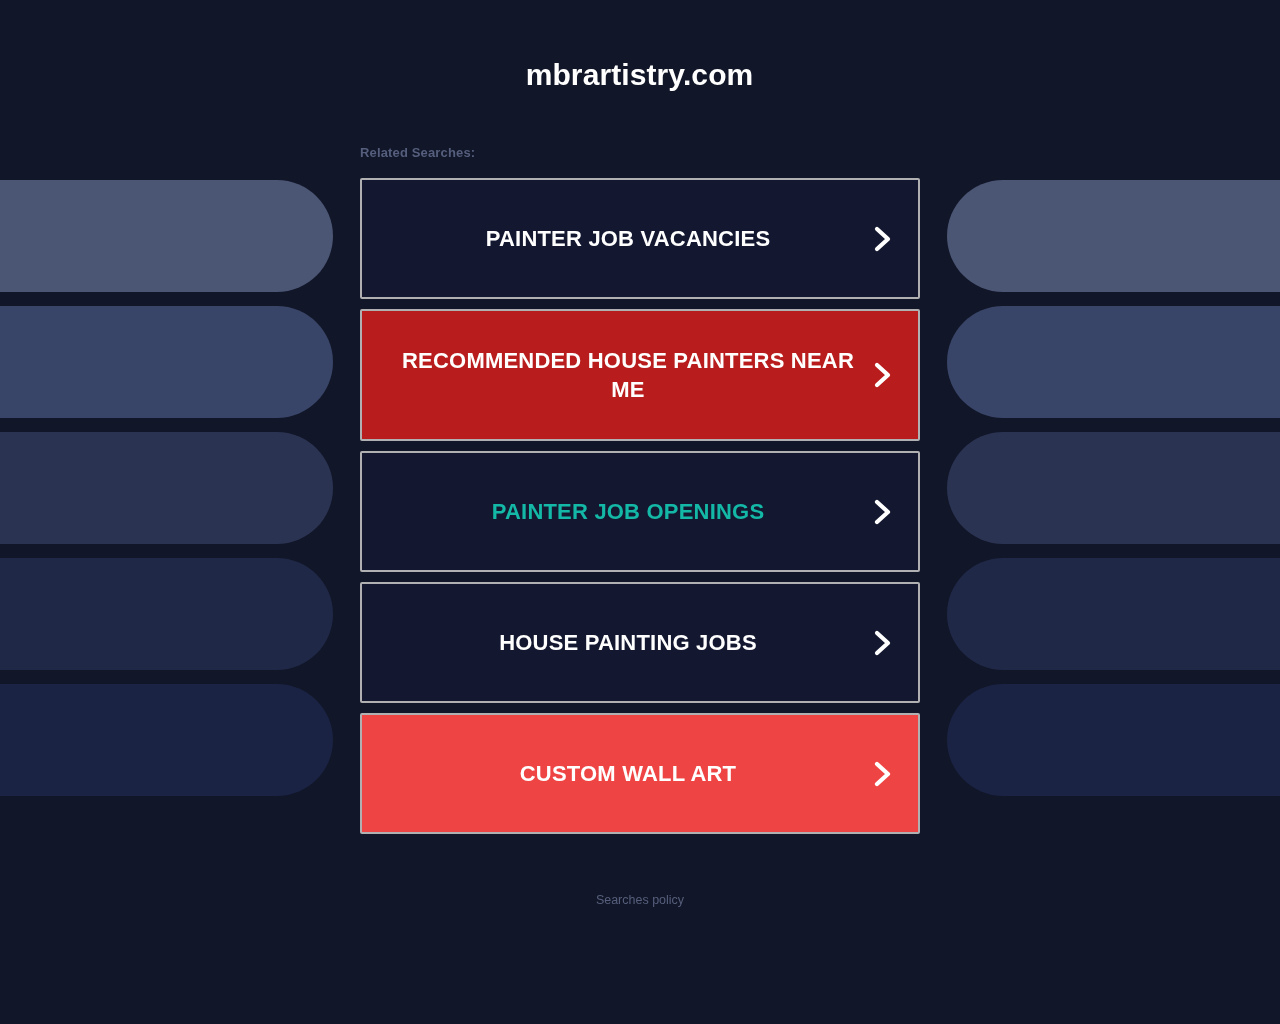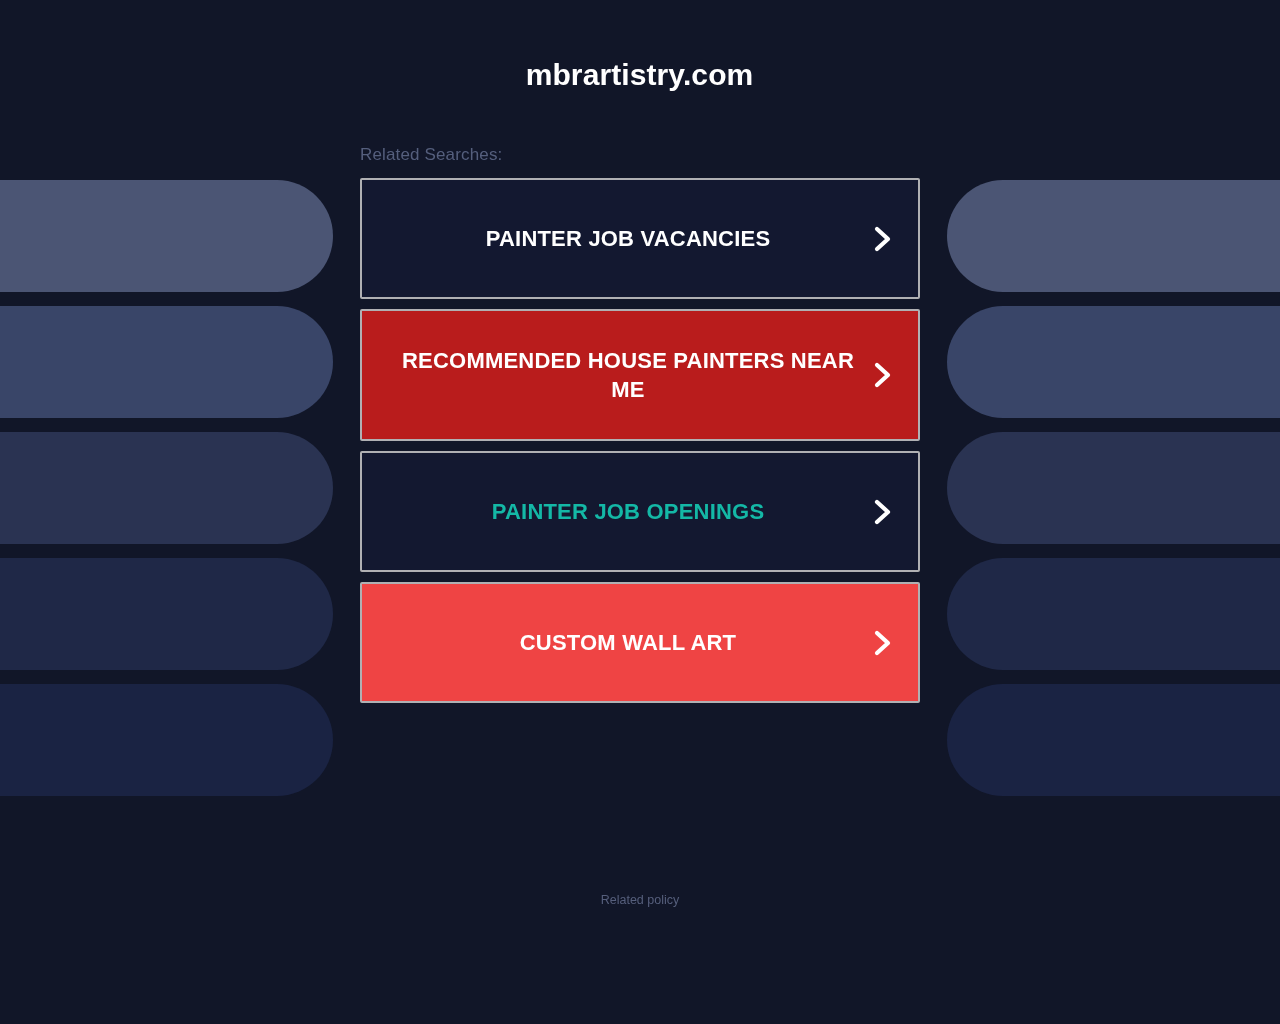--- a/index.html
+++ b/index.html
@@ -52,22 +52,22 @@
     font-size: 30px;
     font-weight: bold;
     letter-spacing: 0.1px;
     color: #ffffff;
   }
 
   .related-label {
     position: absolute;
     top: 145px;
     left: 360px;
-    font-size: 17px;
-    font-weight: normal;
+    font-size: 13px;
+    font-weight: bold;
     color: #555f7d;
     letter-spacing: 0.15px;
   }
 
   .results {
     position: absolute;
     top: 178px;
     left: 360px;
     width: 560px;
   }
@@ -173,27 +173,35 @@
         </svg>
       </a>
       <a class="result-btn h1line" style="border-color: rgb(176, 176, 179); background: rgb(19, 24, 48);">
         <div class="result-inner">
           <span class="result-text" style="color: #14b8a6;">PAINTER JOB OPENINGS</span>
         </div>
         <svg class="chevron" viewBox="0 0 22 30">
           <path d="M5 5 L16 15 L5 25" fill="none" stroke="#ffffff" stroke-width="4.2" stroke-linecap="round" stroke-linejoin="round"></path>
         </svg>
       </a>
+      <a class="result-btn h1line" style="border-color: rgb(176, 176, 179); background: rgb(19, 24, 48);">
+        <div class="result-inner">
+          <span class="result-text" style="color: rgb(255, 255, 255);">HOUSE PAINTING JOBS</span>
+        </div>
+        <svg class="chevron" viewBox="0 0 22 30">
+          <path d="M5 5 L16 15 L5 25" fill="none" stroke="#ffffff" stroke-width="4.2" stroke-linecap="round" stroke-linejoin="round"></path>
+        </svg>
+      </a>
       <a class="result-btn h1line" style="border-color: rgb(176, 176, 179); background: #ef4444;">
         <div class="result-inner">
           <span class="result-text" style="color: rgb(255, 255, 255);">CUSTOM WALL ART</span>
         </div>
         <svg class="chevron" viewBox="0 0 22 30">
           <path d="M5 5 L16 15 L5 25" fill="none" stroke="#ffffff" stroke-width="4.2" stroke-linecap="round" stroke-linejoin="round"></path>
         </svg>
       </a>
     </div>
 
   <div class="footer">
-    <a class="privacy-link" style="color: rgb(86, 95, 124);">Related policy</a>
+    <a class="privacy-link" style="color: rgb(86, 95, 124);">Searches policy</a>
   </div>
 
 </div>
 
 </body></html>

